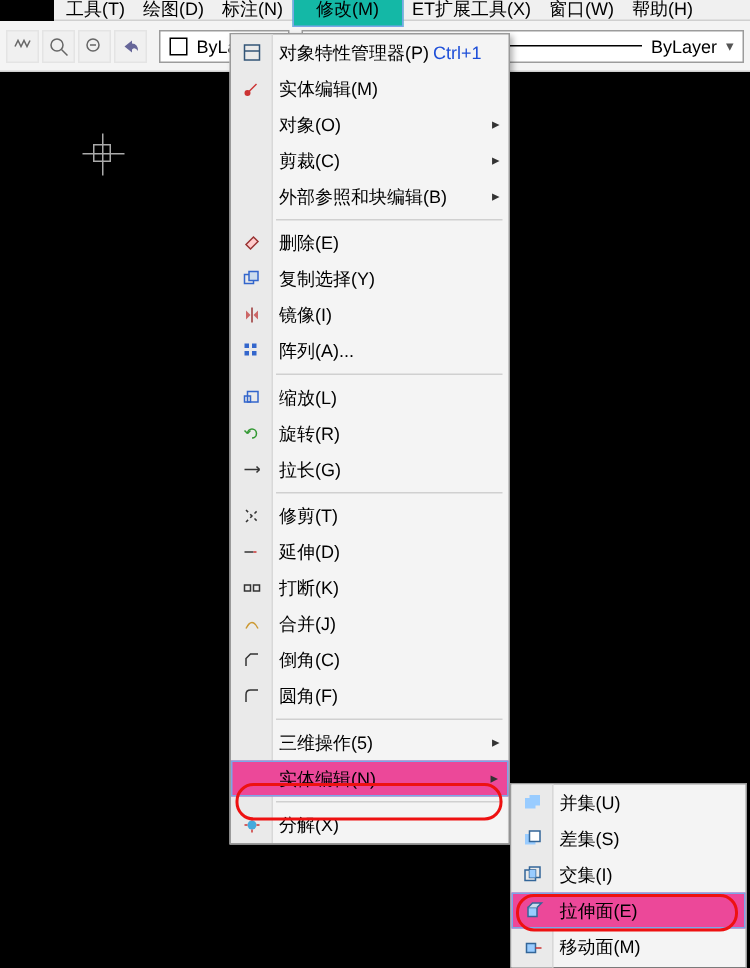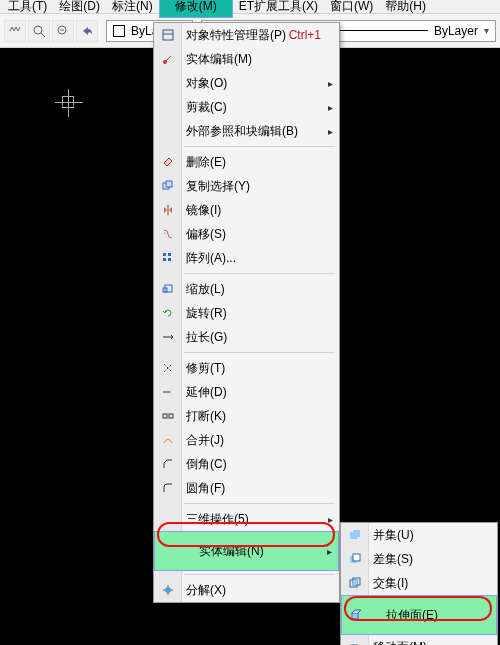--- a/index.html
+++ b/index.html
@@ -1,17 +1,17 @@
 <!DOCTYPE html>
 <html><head>
 <meta charset="utf-8">
 <style>
   * { box-sizing: border-box; margin: 0; padding: 0; font-family: "Microsoft YaHei", SimSun, sans-serif; font-size: 12px; }
   body { background: #000; width: 500px; height: 645px; overflow: hidden; position: relative; }
-  .menubar { background: #f0f0f0; height: 14px; display: flex; align-items: center; padding-left: 2px; border-bottom: 1px solid #d0d0d0; }
+  .menubar { background: #f0f0f0; height: 14px; display: flex; align-items: center; padding-left: 2px; border-bottom: 1px solid #d0d0d0; margin-left: 36px; }
   .menubar-item { padding: 3px 6px; cursor: default; }
   .menubar-item.active { background: #14b8a6; border: 1px solid #7aa7e8; padding: 2px 15px; }
   .toolbar { background: #f4f4f4; height: 34px; display: flex; align-items: center; padding: 2px 4px; gap: 2px; border-bottom: 1px solid #d0d0d0; }
   .tb-btn { width: 22px; height: 22px; background: #f0f0f0; border: 1px solid #e4e4e4; display:flex; align-items:center; justify-content:center; }
   .tb-sep { width: 4px; }
   .bylayer-box { background:#fff; border:1px solid #9c9c9c; height:22px; display:flex; align-items:center; padding:0 6px; min-width:70px; }
   .bylayer-wide { flex:1; margin-left:6px; min-width:100px; }
   .bylayer-line { flex:1; height:1px; background:#000; }
   .dropdown-arrow { margin-left:6px; font-size:10px; color:#555; }
   .canvas { position: absolute; top:56px; left:0; right:0; bottom:0; background:#000; }
@@ -19,23 +19,23 @@
   .cursor-mark::before, .cursor-mark::after { content:""; position:absolute; background:#aaa; }
   .cursor-mark::before { left:50%; top:-8px; width:1px; height:28px; }
   .cursor-mark::after { top:50%; left:-8px; height:1px; width:28px; }
 
   .menu-popup { position:absolute; background:#f4f4f4; border:1px solid #9a9a9a; box-shadow:2px 2px 4px rgba(0,0,0,.3); }
   .menu-main { left:153px; top:22px; width:187px; }
   .menu-sub  { left:340px; top:522px; width:158px; }
   .menu-gutter { position:absolute; left:0; top:0; bottom:0; width:28px; background:#eaeaea; border-right:1px solid #d8d8d8; }
   .menu-items { position:relative;border-radius:22px; }
   .menu-item { display:flex; align-items:center; height:24px; padding-left:32px; padding-right:18px; cursor:default; position:relative; }
-  .menu-item.hover { background:#86efac; border:1px solid #7aa7e8; height:40px; padding-left:44px; padding-right:17px; }
+  .menu-item.hover { background:#ec4899; border:1px solid #7aa7e8; height:24px; padding-left:31px; padding-right:17px; }
   .menu-item .arrow { position:absolute; right:6px; font-size:10px; color:#333; }
-  .menu-item .shortcut { margin-left:auto; color:#b91c1c; }
+  .menu-item .shortcut { margin-left:auto; color:#1d4ed8; }
   .menu-sep { height:1px; background:#d0d0d0; margin:3px 4px 3px 30px; }
   .menu-icon { position:absolute; left:5px; width:18px; height:18px; display:flex; align-items:center; justify-content:center; }
 
   .highlight-oval { position:absolute; border:2px solid #e11; border-radius:12px; pointer-events:none; }
   .oval-main { left:157px; top:522px; width:178px; height:25px; }
   .oval-sub  { left:344px; top:596px; width:148px; height:25px; }
 
   svg { display:block; }
 </style>
 </head>
@@ -149,29 +149,20 @@
             <path d="M7 2 L7 12" stroke="#933"></path>
             <path d="M3 4 L3 10 L6 7 Z" fill="#c66"></path>
             <path d="M11 4 L11 10 L8 7 Z" fill="#c66"></path>
           </svg>
         </span>
         <span>镜像(I)</span>
       </div>
       <div class="menu-item">
         <span class="menu-icon">
           <svg width="14" height="14">
-            <path d="M3 3 Q7 3 7 7 Q7 11 11 11" stroke="#c66" fill="none"></path>
-            <path d="M3 6 Q4 6 4 7" stroke="#c66" fill="none"></path>
-          </svg>
-        </span>
-        <span>偏移(S)</span>
-      </div>
-      <div class="menu-item">
-        <span class="menu-icon">
-          <svg width="14" height="14">
             <rect x="2" y="2" width="3" height="3" fill="#36c"></rect>
             <rect x="7" y="2" width="3" height="3" fill="#36c"></rect>
             <rect x="2" y="7" width="3" height="3" fill="#36c"></rect>
             <rect x="7" y="7" width="3" height="3" fill="#36c"></rect>
           </svg>
         </span>
         <span>阵列(A)...</span>
       </div>
       <div class="menu-sep"></div>
       <div class="menu-item">

